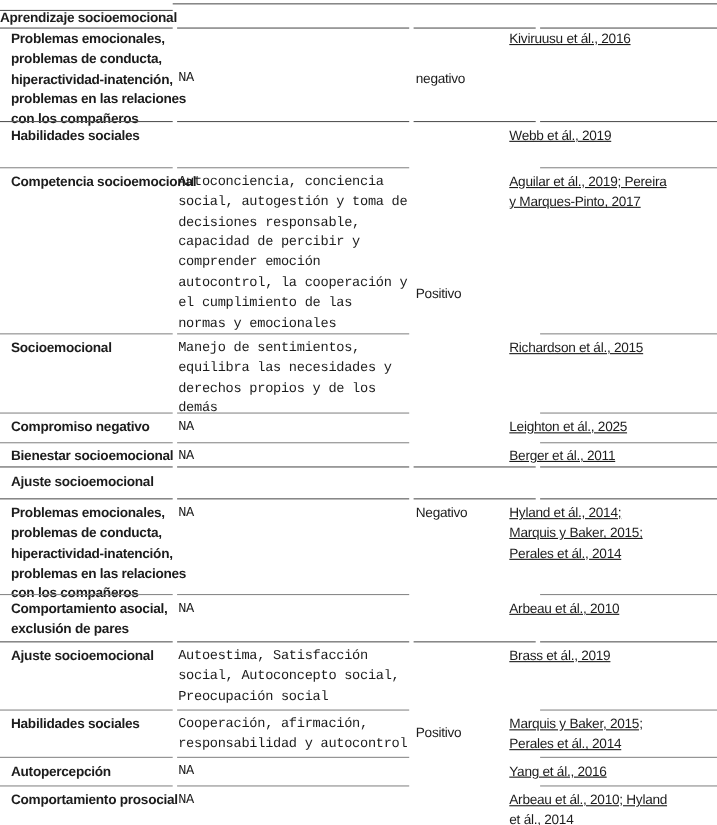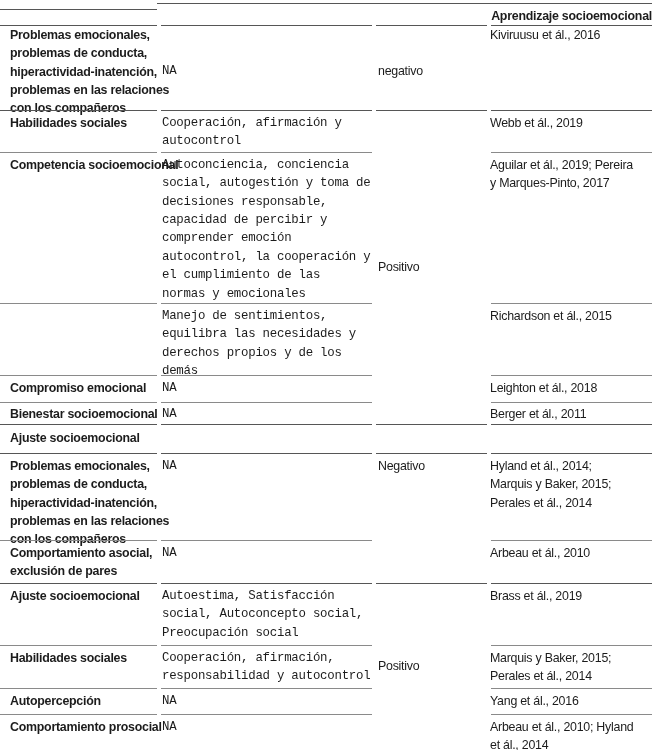--- a/index.html
+++ b/index.html
@@ -3,22 +3,22 @@
 <meta charset="utf-8">
 <style>
   html,body{margin:0;padding:0;background:#ffffff;}
   #page{position:relative;width:652px;height:750px;background:#ffffff;overflow:hidden;
         font-family:"Liberation Sans","DejaVu Sans",sans-serif;}
   .cell{position:absolute;white-space:pre-line;font-size:12.4px;line-height:18.3px;
         color:#1c1c1c;letter-spacing:-0.25px;}
   .c1{left:10px;width:172px;font-weight:bold;}
   .c2{left:162px;width:215px;font-family:Liberation Mono, monospace;}
   .cv{left:378px;width:106px;}
-  .cr{left:490px;width:162px;}
-  .ttl{left:0;width:652px;text-align:right;font-weight:bold;}
+  .cr{left:463px;width:162px;text-decoration:underline;}
+  .ttl{left:0;width:652px;text-align:left;font-weight:bold;}
   .hr{position:absolute;height:1px;background:#8a8a8a;}
   .hrd{position:absolute;height:1px;background:#565656;}
 </style>
 </head>
 <body>
 
 <div id="page">
 
   <div class="hrd" style="top:9px;left:0;width:157px"></div>
   <div class="hrd" style="top:3px;left:157px;width:495px"></div>
@@ -36,22 +36,20 @@
 con los compañeros</div>
   <div class="cell c2" style="top:62px">NA</div>
   <div class="cell cv" style="top:62px">negativo</div>
   <div class="cell cr" style="top:26px">Kiviruusu et ál., 2016</div>
   <div class="hrd" style="top:110px;left:0;width:157px"></div>
   <div class="hrd" style="top:110px;left:161px;width:211px"></div>
   <div class="hrd" style="top:110px;left:376px;width:111px"></div>
   <div class="hrd" style="top:110px;left:491px;width:161px"></div>
 
   <div class="cell c1" style="top:114px">Habilidades sociales</div>
-  <div class="cell c2" style="top:114px">Cooperación, afirmación y
-autocontrol</div>
   <div class="cell cr" style="top:114px">Webb et ál., 2019</div>
   <div class="hr" style="top:152px;left:0;width:157px"></div>
   <div class="hr" style="top:152px;left:161px;width:211px"></div>
   <div class="hr" style="top:152px;left:491px;width:161px"></div>
 
   <div class="cell c1" style="top:156px">Competencia socioemocional</div>
   <div class="cell c2" style="top:156px">Autoconciencia, conciencia
 social, autogestión y toma de
 decisiones responsable,
 capacidad de percibir y
@@ -59,32 +57,33 @@
   <div class="cell c2" style="top:248px">autocontrol, la cooperación y
 el cumplimiento de las
 normas y emocionales</div>
   <div class="cell cv" style="top:258px">Positivo</div>
   <div class="cell cr" style="top:156px">Aguilar et ál., 2019; Pereira
 y Marques-Pinto, 2017</div>
   <div class="hr" style="top:303px;left:0;width:157px"></div>
   <div class="hr" style="top:303px;left:161px;width:211px"></div>
   <div class="hr" style="top:303px;left:491px;width:161px"></div>
 
+  <div class="cell c1" style="top:307px">Socioemocional</div>
   <div class="cell c2" style="top:307px">Manejo de sentimientos,
 equilibra las necesidades y
 derechos propios y de los
 demás</div>
   <div class="cell cr" style="top:307px">Richardson et ál., 2015</div>
   <div class="hr" style="top:375px;left:0;width:157px"></div>
   <div class="hr" style="top:375px;left:161px;width:211px"></div>
   <div class="hr" style="top:375px;left:491px;width:161px"></div>
 
-  <div class="cell c1" style="top:379px">Compromiso emocional</div>
+  <div class="cell c1" style="top:379px">Compromiso negativo</div>
   <div class="cell c2" style="top:379px">NA</div>
-  <div class="cell cr" style="top:379px">Leighton et ál., 2018</div>
+  <div class="cell cr" style="top:379px">Leighton et ál., 2025</div>
   <div class="hr" style="top:402px;left:0;width:157px"></div>
   <div class="hr" style="top:402px;left:161px;width:211px"></div>
   <div class="hr" style="top:402px;left:491px;width:161px"></div>
 
   <div class="cell c1" style="top:405px">Bienestar socioemocional</div>
   <div class="cell c2" style="top:405px">NA</div>
   <div class="cell cr" style="top:405px">Berger et ál., 2011</div>
   <div class="hrd" style="top:424px;left:0;width:157px"></div>
   <div class="hrd" style="top:424px;left:161px;width:211px"></div>
   <div class="hrd" style="top:424px;left:376px;width:111px"></div>

